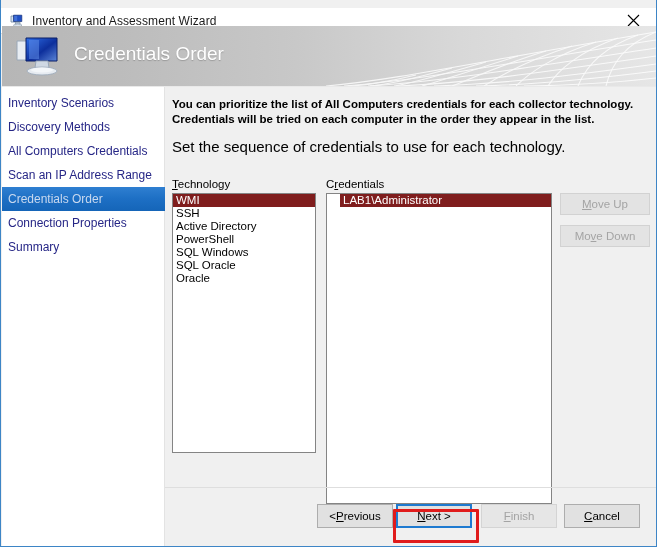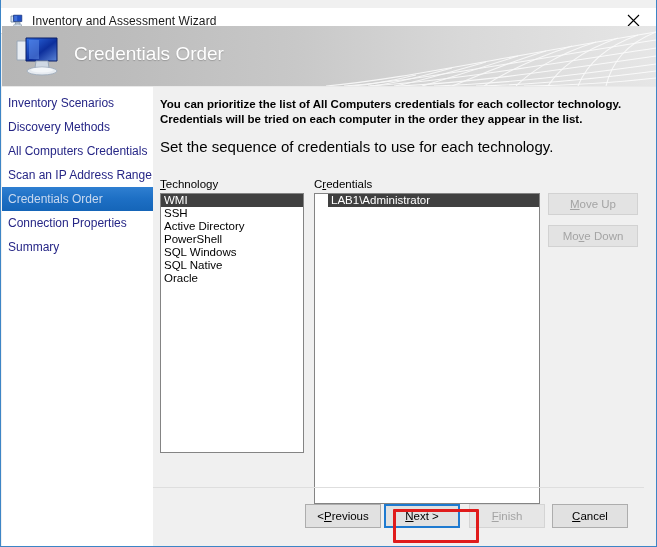--- a/index.html
+++ b/index.html
@@ -103,21 +103,21 @@
   }
   .side-item.selected {
     background: linear-gradient(to bottom, #2f7fd1 0%, #1d6fc4 50%, #1565b8 100%);
     color: #c9d9ef;
     width: 163px;
   }
 
   
   #pane {
     position: absolute;
-    left: 152px; top: 87px;
+    left: 164px; top: 87px;
     width: 476px; height: 459px;
     background: #f0f0f0;
   }
   #intro-bold {
     position: absolute;
     left: 7px; top: 10px;
     width: 478px;
     font-size: 11.5px;
     font-weight: bold;
     color: #000000;
@@ -150,21 +150,21 @@
   .lb-item {
     height: 13px;
     line-height: 13px;
     padding-left: 3px;
     font-size: 11.5px;
     color: #000000;
     white-space: nowrap;
     cursor: default;
   }
   .lb-item.sel {
-    background: #404040;
+    background: #7f1d1d;
     color: #ffffff;
   }
   #tech-list .lb-item.sel { width: 142px; }
   #cred-list .lb-item.sel { width: 224px; }
 
   
   .btn {
     position: absolute;
     background: #e1e1e1;
     border: 1px solid #c6c6c6;
@@ -314,21 +314,21 @@
     <div class="col-label" id="label-technology"><span></span><span class="uline">T</span><span>echnology</span></div>
 
     <div class="col-label" id="label-credentials"><span>C</span><span class="uline">r</span><span>edentials</span></div>
 
     <div class="listbox" id="tech-list">
       <div class="lb-item sel">WMI</div>
       <div class="lb-item">SSH</div>
       <div class="lb-item">Active Directory</div>
       <div class="lb-item">PowerShell</div>
       <div class="lb-item">SQL Windows</div>
-      <div class="lb-item">SQL Native</div>
+      <div class="lb-item">SQL Oracle</div>
       <div class="lb-item">Oracle</div>
     </div>
 
     <div class="listbox" id="cred-list">
       <div class="lb-item sel">LAB1\Administrator</div>
     </div>
 
     <div class="btn disabled" id="move-up">
         <span></span>
         <span class="uline">M</span>

